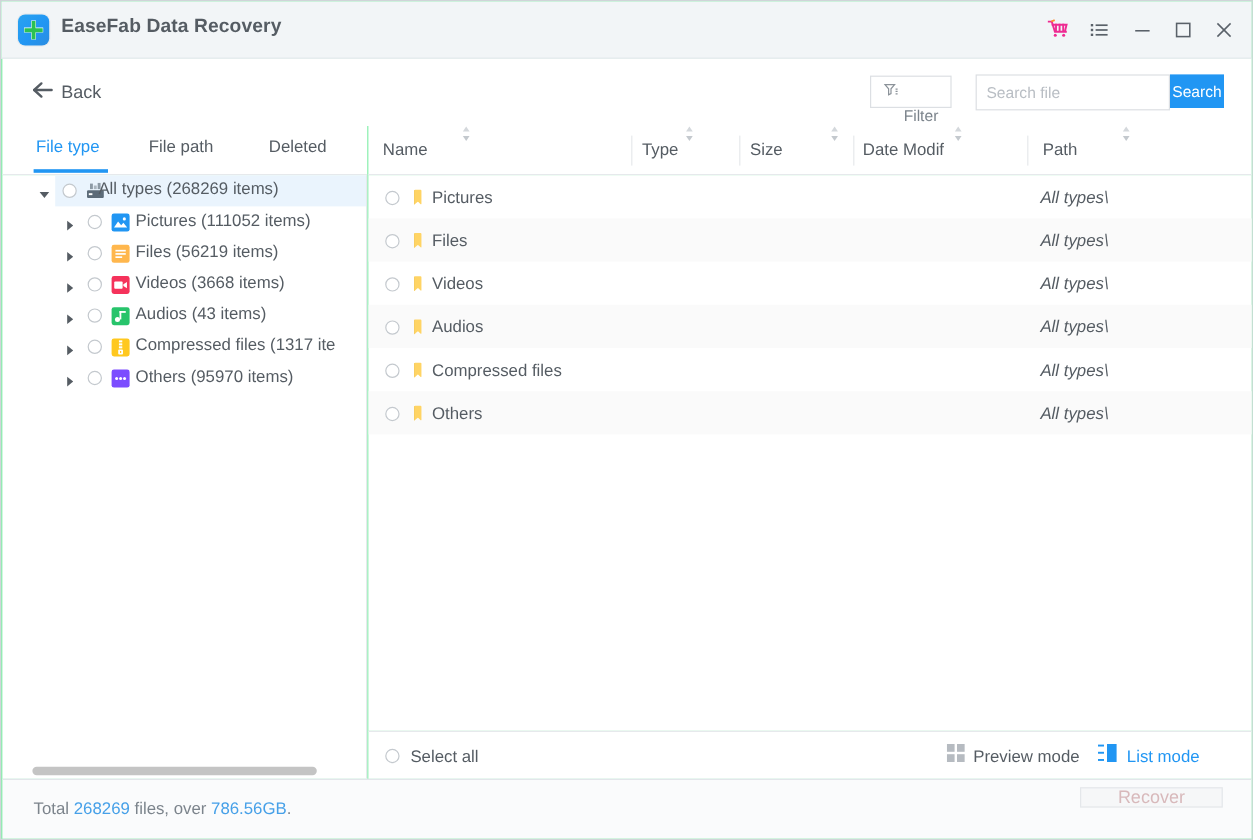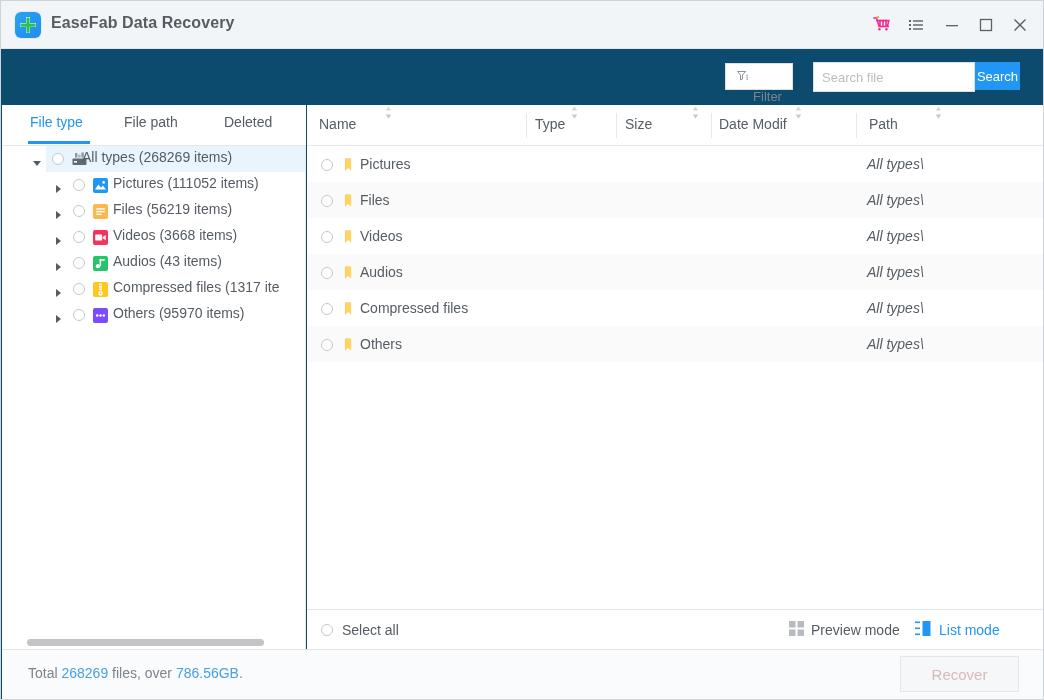--- a/index.html
+++ b/index.html
@@ -10,21 +10,21 @@
   }
   body {
     font-family: "Liberation Sans", "DejaVu Sans", sans-serif;
     -webkit-font-smoothing: antialiased;
   }
   #app {
     position: relative;
     width: 1044px;
     height: 700px;
     overflow: hidden;
-    background: #0c4a6e;
+    background: #86efac;
     border: 1px solid #cfd4d8;
     box-sizing: border-box;
   }
 
   
   .titlebar {
     position: absolute;
     left: 0; top: 0;
     width: 1044px;
     height: 48px;
@@ -365,21 +365,21 @@
     position: absolute;
     left: 26px; top: 15px;
     font-size: 14px;
     color: #7c848c;
     white-space: nowrap;
   }
   .total-text .num { color: #46a0e8; }
   .recover-btn {
     position: absolute;
     left: 899px; top: 655px;
-    width: 119px; height: 36px;
+    width: 119px; height: 17px;
     border: 1px solid #e4e7ea;
     background: #f6f7f8;
     color: #d8b9bb;
     font-size: 15px;
     font-family: "Liberation Sans", sans-serif;
     display: flex;
     align-items: center;
     justify-content: center;
     box-sizing: border-box;
     cursor: default;
@@ -440,20 +440,33 @@
     <div class="win-btn close-btn">
       <svg width="30" height="28" viewBox="0 0 30 28">
         <g stroke="#5a6169" stroke-width="1.3">
           <line x1="9.5" y1="8.5" x2="20.5" y2="19.5"></line>
           <line x1="20.5" y1="8.5" x2="9.5" y2="19.5"></line>
         </g>
       </svg>
     </div>
   </div>
 
+  <div class="toolbar">
+    <div class="back-btn">
+      <span class="back-arrow">
+        <svg width="19" height="16" viewBox="0 0 19 16">
+          <g stroke="#555c63" stroke-width="2" fill="none" stroke-linecap="round" stroke-linejoin="round">
+            <line x1="2.5" y1="8" x2="17" y2="8"></line>
+            <polyline points="8.5,2.5 2.5,8 8.5,13.5"></polyline>
+          </g>
+        </svg>
+      </span>
+      <span class="back-label">Back</span>
+    </div>
+  </div>
 
   <div class="filter-btn">
     <span class="filter-icon">
       <svg width="13" height="13" viewBox="0 0 13 13">
         <g stroke="#8b9299" stroke-width="1" fill="none">
           <path d="M1.5 2.5 h8 l-3 3.5 v4 l-2 1 v-5 z"></path>
           <line x1="10.3" y1="6.2" x2="12" y2="6.2"></line>
           <line x1="10.3" y1="8.2" x2="12" y2="8.2"></line>
           <line x1="10.3" y1="10.2" x2="12" y2="10.2"></line>
         </g>

